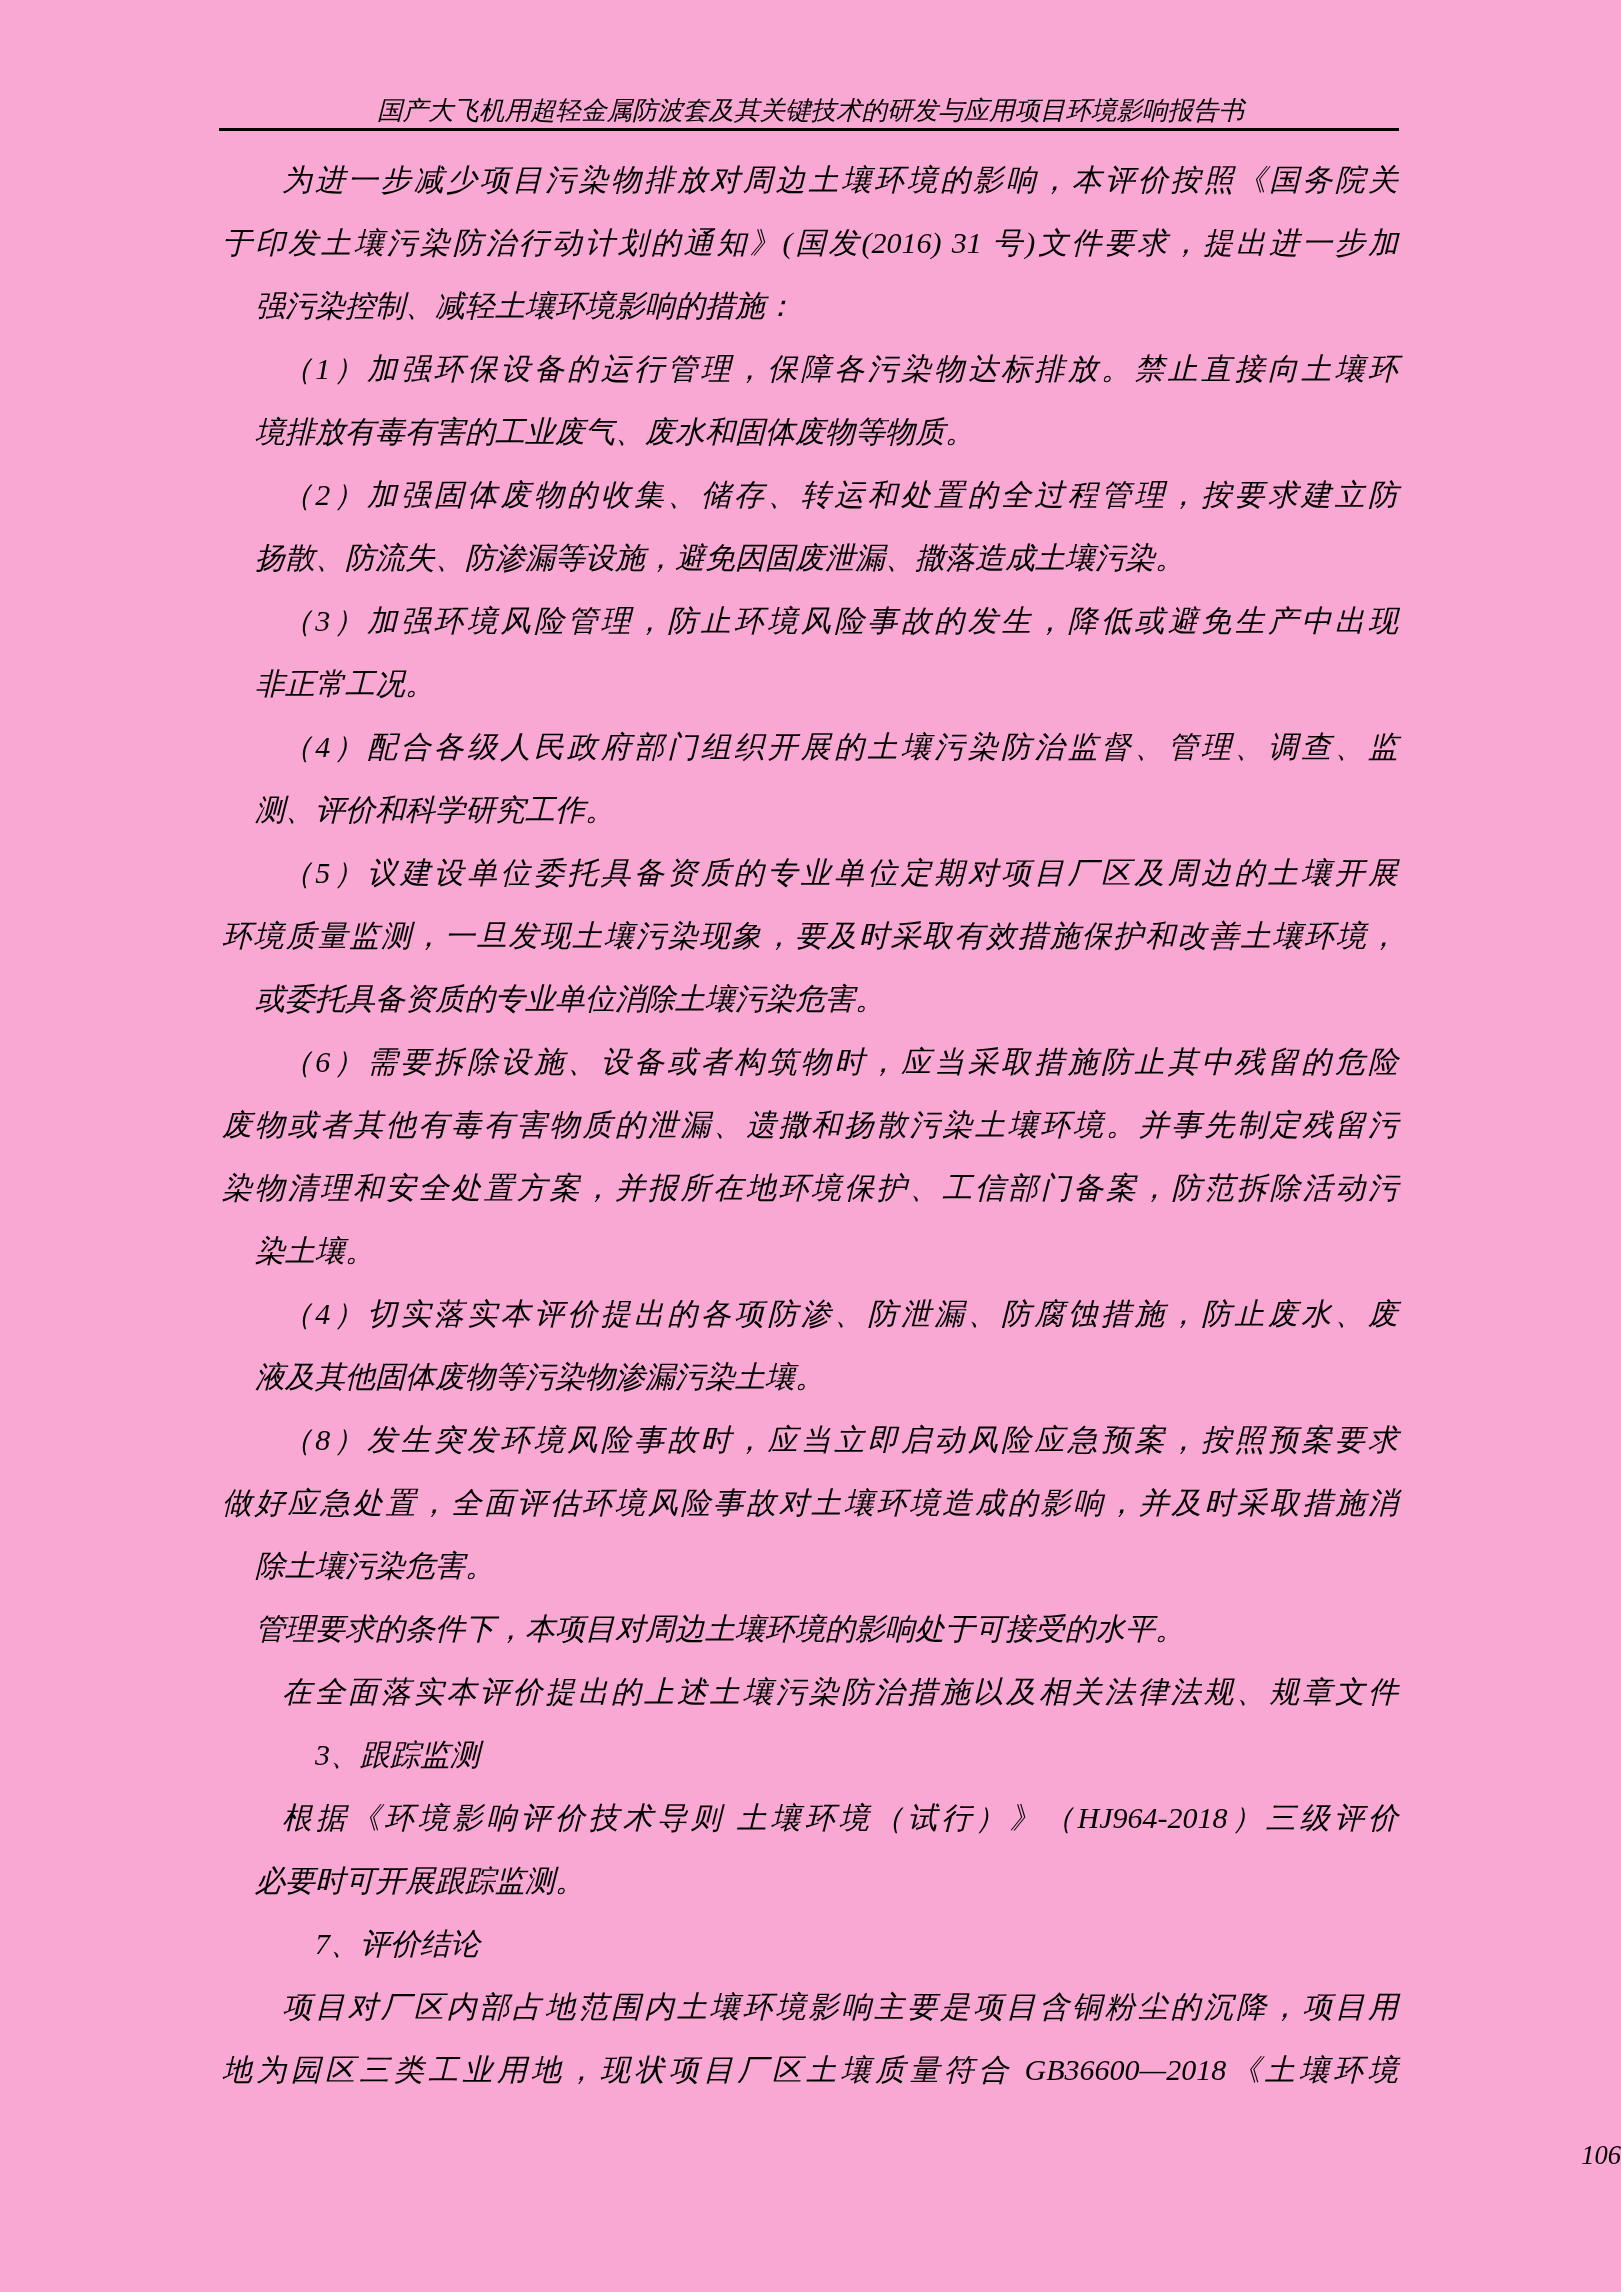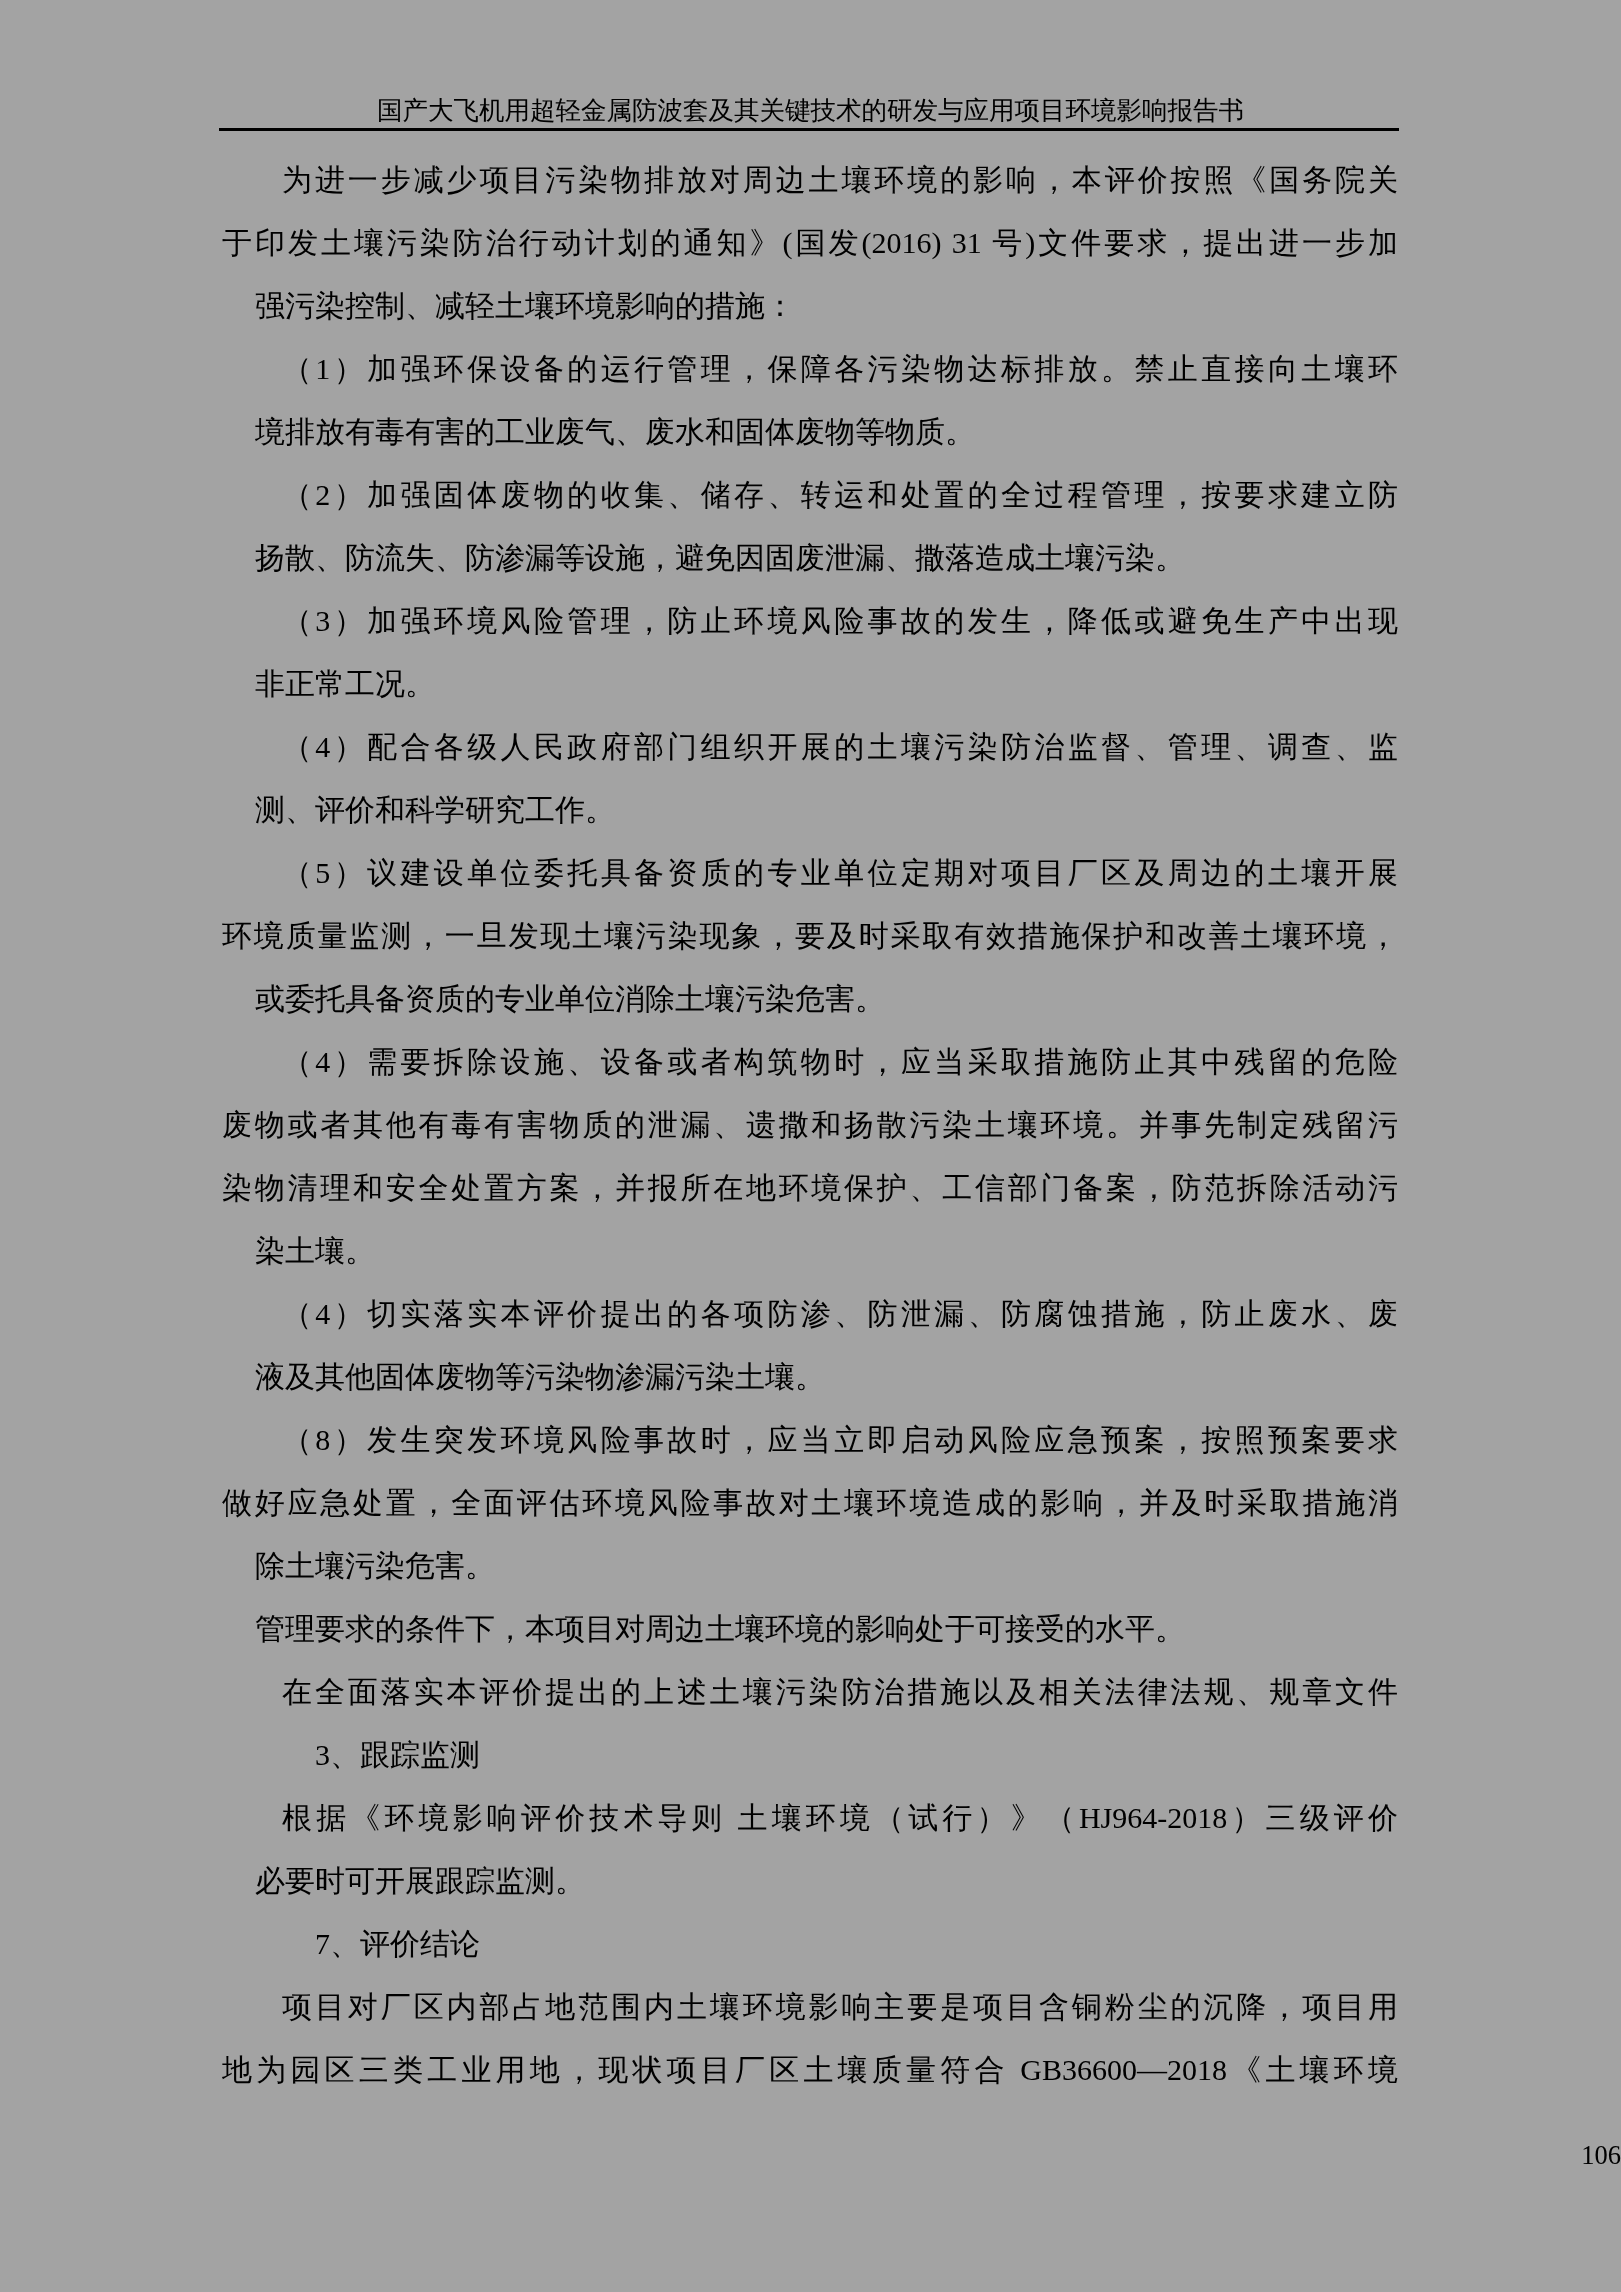--- a/index.html
+++ b/index.html
@@ -5,24 +5,25 @@
   html, body {
     margin: 0;
     padding: 0;
     background: #e8e8e8;
   }
   .page {
     position: relative;
     width: 1621px;
     height: 2293px;
     margin: 0 auto;
-    background: #a3a3a3;
+    background: #f9a8d4;
     font-family: "Liberation Serif", "DejaVu Serif", serif;
     color: #000000;
     overflow: hidden;
+    font-style: italic;
   }
   .header-title {
     position: absolute;
     top: 96px;
     left: 0;
     width: 100%;
     text-align: center;
     font-size: 25.5px;
     line-height: 29px;
     letter-spacing: 0px;
@@ -84,21 +85,21 @@
       <div class="line plain">境排放有毒有害的工业废气、废水和固体废物等物质。</div>
       <div class="line fill indent">（2）加强固体废物的收集、储存、转运和处置的全过程管理，按要求建立防</div>
       <div class="line plain">扬散、防流失、防渗漏等设施，避免因固废泄漏、撒落造成土壤污染。</div>
       <div class="line fill indent">（3）加强环境风险管理，防止环境风险事故的发生，降低或避免生产中出现</div>
       <div class="line plain">非正常工况。</div>
       <div class="line fill indent">（4）配合各级人民政府部门组织开展的土壤污染防治监督、管理、调查、监</div>
       <div class="line plain">测、评价和科学研究工作。</div>
       <div class="line fill indent">（5）议建设单位委托具备资质的专业单位定期对项目厂区及周边的土壤开展</div>
       <div class="line fill">环境质量监测，一旦发现土壤污染现象，要及时采取有效措施保护和改善土壤环境，</div>
       <div class="line plain">或委托具备资质的专业单位消除土壤污染危害。</div>
-      <div class="line fill indent">（4）需要拆除设施、设备或者构筑物时，应当采取措施防止其中残留的危险</div>
+      <div class="line fill indent">（6）需要拆除设施、设备或者构筑物时，应当采取措施防止其中残留的危险</div>
       <div class="line fill">废物或者其他有毒有害物质的泄漏、遗撒和扬散污染土壤环境。并事先制定残留污</div>
       <div class="line fill">染物清理和安全处置方案，并报所在地环境保护、工信部门备案，防范拆除活动污</div>
       <div class="line plain">染土壤。</div>
       <div class="line fill indent">（4）切实落实本评价提出的各项防渗、防泄漏、防腐蚀措施，防止废水、废</div>
       <div class="line plain">液及其他固体废物等污染物渗漏污染土壤。</div>
       <div class="line fill indent">（8）发生突发环境风险事故时，应当立即启动风险应急预案，按照预案要求</div>
       <div class="line fill">做好应急处置，全面评估环境风险事故对土壤环境造成的影响，并及时采取措施消</div>
       <div class="line plain">除土壤污染危害。</div>
       <div class="line plain">管理要求的条件下，本项目对周边土壤环境的影响处于可接受的水平。</div>
       <div class="line fill indent">在全面落实本评价提出的上述土壤污染防治措施以及相关法律法规、规章文件</div>

